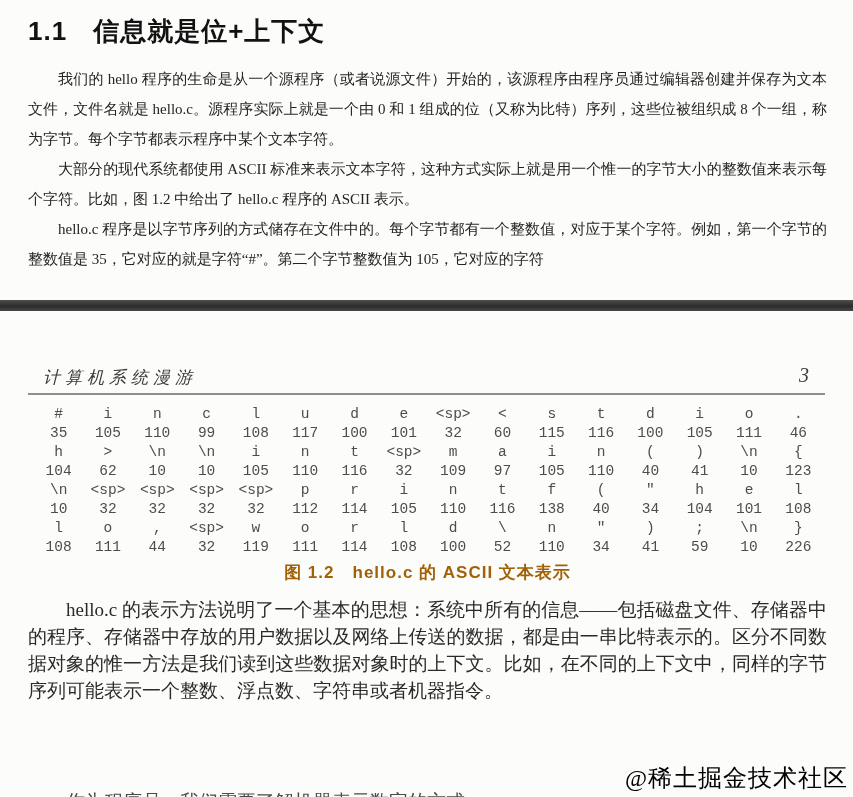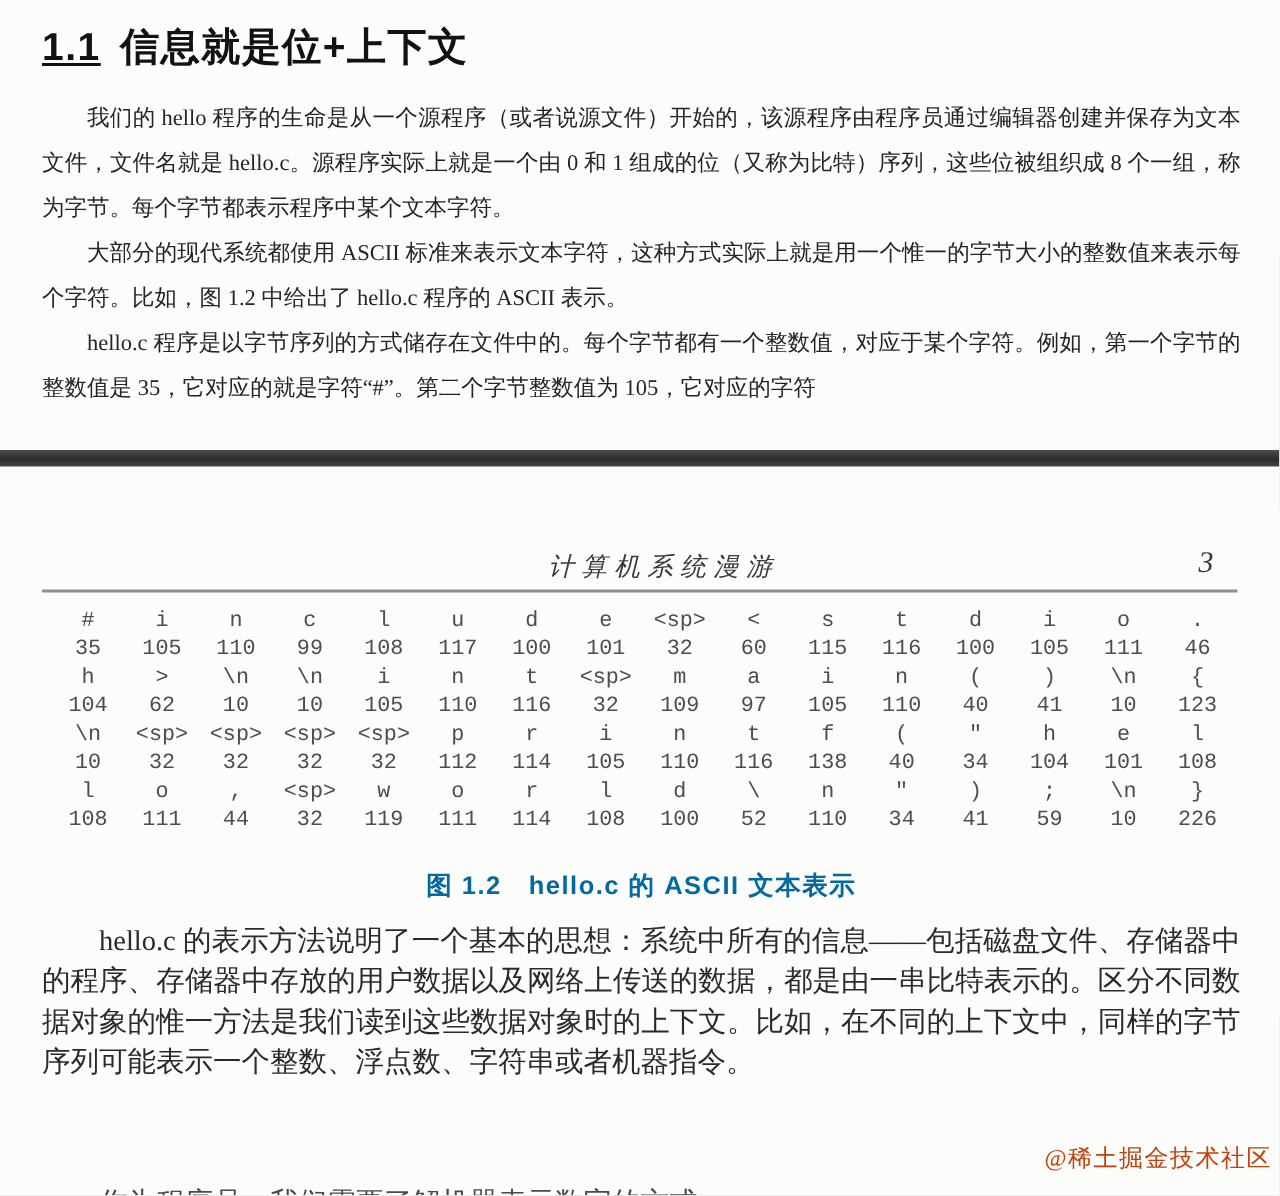--- a/index.html
+++ b/index.html
@@ -15,21 +15,21 @@
   }
   .top-section { padding: 14px 26px 0 28px; }
   .section-heading {
     font-family: "Liberation Sans", "DejaVu Sans", sans-serif;
     font-weight: bold;
     font-size: 26px;
     letter-spacing: 1px;
     color: #121212;
     margin-bottom: 15px;
   }
-  .section-heading .num { margin-right: 13px; text-decoration: underline; }
+  .section-heading .num { margin-right: 26px; }
   .para {
     font-size: 15px;
     line-height: 30px;
     text-align: justify;
     text-indent: 2em;
     color: #242424;
   }
   .thick-divider {
     width: 100%;
     height: 11px;
@@ -40,21 +40,21 @@
   .running-header {
     position: relative;
     margin-top: 55px;
     height: 26px;
     font-style: italic;
     color: #3a3a3a;
   }
   .running-title {
     position: absolute;
     left: 0; right: 0;
-    text-align: center;
+    text-align: left;
     font-size: 17px;
     letter-spacing: 5px;
     transform: translateX(15px);
   }
   .page-number {
     position: absolute;
     right: 18px;
     top: -2px;
     font-size: 20px;
   }
@@ -74,26 +74,26 @@
     display: grid;
     grid-template-columns: repeat(16, 1fr);
     margin: 10px 4px 0 6px;
     font-family: "Liberation Mono", "DejaVu Sans Mono", monospace;
     font-size: 14.5px;
     line-height: 19px;
     color: #4d4d4d;
   }
   .ascii-grid .cell { text-align: center; white-space: pre; }
   .figure-caption {
-    margin-top: 22px;
+    margin-top: 4px;
     text-align: center;
     font-family: "Liberation Sans", "DejaVu Sans", sans-serif;
     font-weight: bold;
     font-size: 17px;
-    color: #0369a1;
+    color: #a16207;
     letter-spacing: 1px;
   }
   .body-para {
     margin-top: 12px;
     font-size: 19px;
     line-height: 27px;
     text-align: justify;
     text-indent: 2em;
     color: #2a2a2a;
   }
@@ -104,23 +104,23 @@
     height: 8px;
     overflow: hidden;
     font-size: 19px;
     text-indent: 2em;
     color: #4a4a4a;
   }
   .watermark {
     position: absolute;
     right: 5px;
     top: 762px;
-    font-size: 16px;
+    font-size: 24px;
     letter-spacing: 1px;
-    color: #c2410c;
+    color: #000000;
     text-align: right;
   }
 </style>
 </head>
 <body>
 
 <div class="page">
 
   <section class="top-section">
     <h1 class="section-heading"><span class="num">1.1</span><span>信息就是位+上下文</span></h1>

